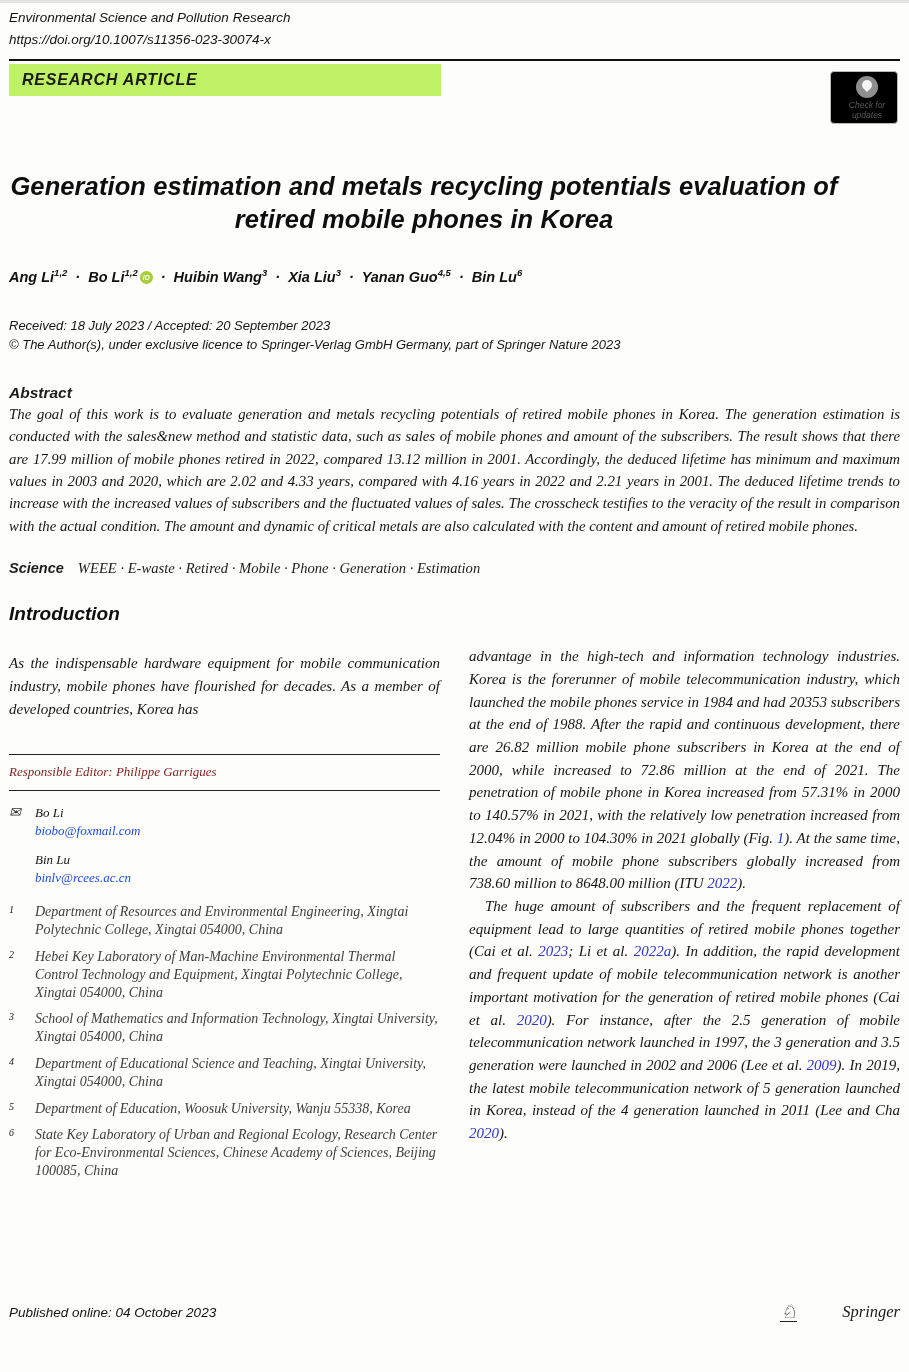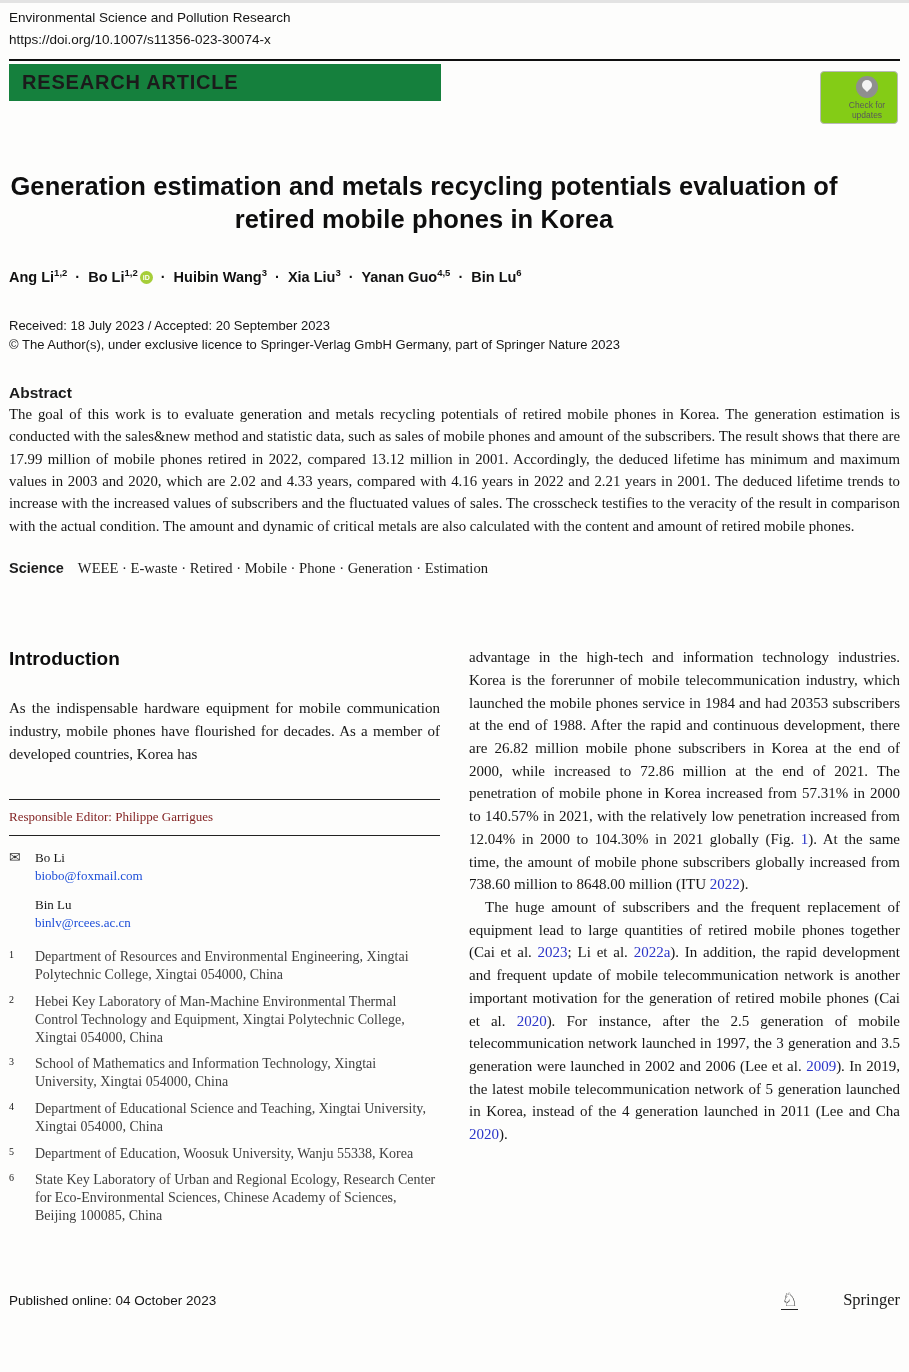--- a/index.html
+++ b/index.html
@@ -7,37 +7,38 @@
     position:relative;
     width:909px;height:1372px;
     margin:0 auto;
     background:#fdfdfc;
     box-sizing:border-box;
     padding:0 9px;
     overflow:hidden;
     font-family:"Liberation Sans",sans-serif;
     color:#1c1c1c;
     border-top:3px solid #e3e3e3;
+    font-style:italic;
   }
   
   .journal-name{padding-top:7px;font-size:13.5px;color:#141414;}
   .doi-line{margin-top:7px;font-size:13.5px;color:#141414;text-decoration:none;display:inline-block;}
   .top-rule{border:none;border-top:2.5px solid #101010;margin:11px 0 0 0;}
   .banner-row{display:flex;justify-content:space-between;align-items:flex-start;margin-top:3px;}
   .banner{
-    background:#15803d;color:#1b1b1b;
-    font-weight:bold;font-size:20px;letter-spacing:.8px;
+    background:#bef264;color:#1b1b1b;
+    font-weight:bold;font-size:16px;letter-spacing:.8px;
     width:432px;box-sizing:border-box;
     padding:7px 10px 7px 13px;
   }
   .check-badge{
     width:56px;margin-top:7px;margin-right:2px;
     border:1px solid #b9b9b9;border-radius:4px;
-    background:#84cc16;text-align:center;
-    padding:4px 2px 3px 18px;cursor:pointer;
+    background:#000000;text-align:center;
+    padding:4px 2px 3px 8px;cursor:pointer;
   }
   .crossmark-icon{width:22px;height:22px;border-radius:50%;background:#8f8f8f;margin:0 auto 2px auto;position:relative;}
   .crossmark-icon::after{
     content:"";position:absolute;left:6px;top:4px;width:10px;height:10px;
     border-radius:50% 50% 50% 0;background:#f4f4f3;transform:rotate(-45deg);
   }
   .check-text{font-size:8.5px;line-height:10px;color:#5a5a5a;}
   
   .article-title{
     margin:46px 0 0 0;font-size:25.5px;line-height:33px;
@@ -57,21 +58,21 @@
   
   .abstract-heading{margin-top:32px;font-size:15.5px;font-weight:bold;}
   .abstract-text{
     margin-top:1px;font-family:"Liberation Serif","DejaVu Serif",serif;
     font-size:14.8px;line-height:22.4px;text-align:justify;color:#161616;
   }
   .keywords-line{margin-top:23px;font-size:14.5px;}
   .keywords-label{font-weight:bold;font-family:"Liberation Sans",sans-serif;margin-right:10px;}
   .keywords-text{font-family:"Liberation Serif","DejaVu Serif",serif;font-size:14.6px;}
   
-  .columns{display:flex;gap:29px;margin-top:69px;}
+  .columns{display:flex;gap:29px;margin-top:24px;align-items:center;}
   .col{width:431px;box-sizing:border-box;}
   .intro-heading{margin:2px 0 0 0;font-size:19px;font-weight:bold;color:#0e0e0e;}
   .body-para{
     margin:27px 0 0 0;font-family:"Liberation Serif","DejaVu Serif",serif;
     font-size:15px;line-height:22.7px;text-align:justify;color:#161616;
   }
   .col-right .body-para{margin-top:0;}
   .para-indent{text-indent:16px;margin-top:0;}
   .cite-link{color:#2b35c8;text-decoration:none;cursor:pointer;}
   
@@ -82,21 +83,21 @@
   .corr-entry{display:flex;margin-bottom:11px;}
   .email-icon{width:26px;font-size:14px;color:#333;flex-shrink:0;}
   .corr-name{color:#161616;}
   .corr-email{color:#1d4ed8;text-decoration:none;display:inline-block;cursor:pointer;}
   .affiliations{margin-top:16px;}
   .aff-item{display:flex;margin-bottom:9px;}
   .aff-num{width:26px;flex-shrink:0;font-size:10px;vertical-align:super;padding-top:1px;color:#161616;}
   .aff-text{font-size:14px;line-height:17.8px;color:#404040;}
   
   .page-footer{
-    position:absolute;left:9px;right:9px;bottom:62px;
+    position:absolute;left:9px;right:9px;bottom:50px;
     display:flex;justify-content:space-between;align-items:center;
   }
   .published-line{font-size:13.5px;color:#141414;}
   .springer-logo{display:flex;align-items:center;gap:5px;}
   .springer-knight{font-size:19px;line-height:19px;border-bottom:1.5px solid #222;color:#222;}
   .springer-word{font-family:"Liberation Serif","DejaVu Serif",serif;font-size:16.5px;color:#1a1a1a;margin-left:40px;}
 </style>
 </head>
 <body>
 

